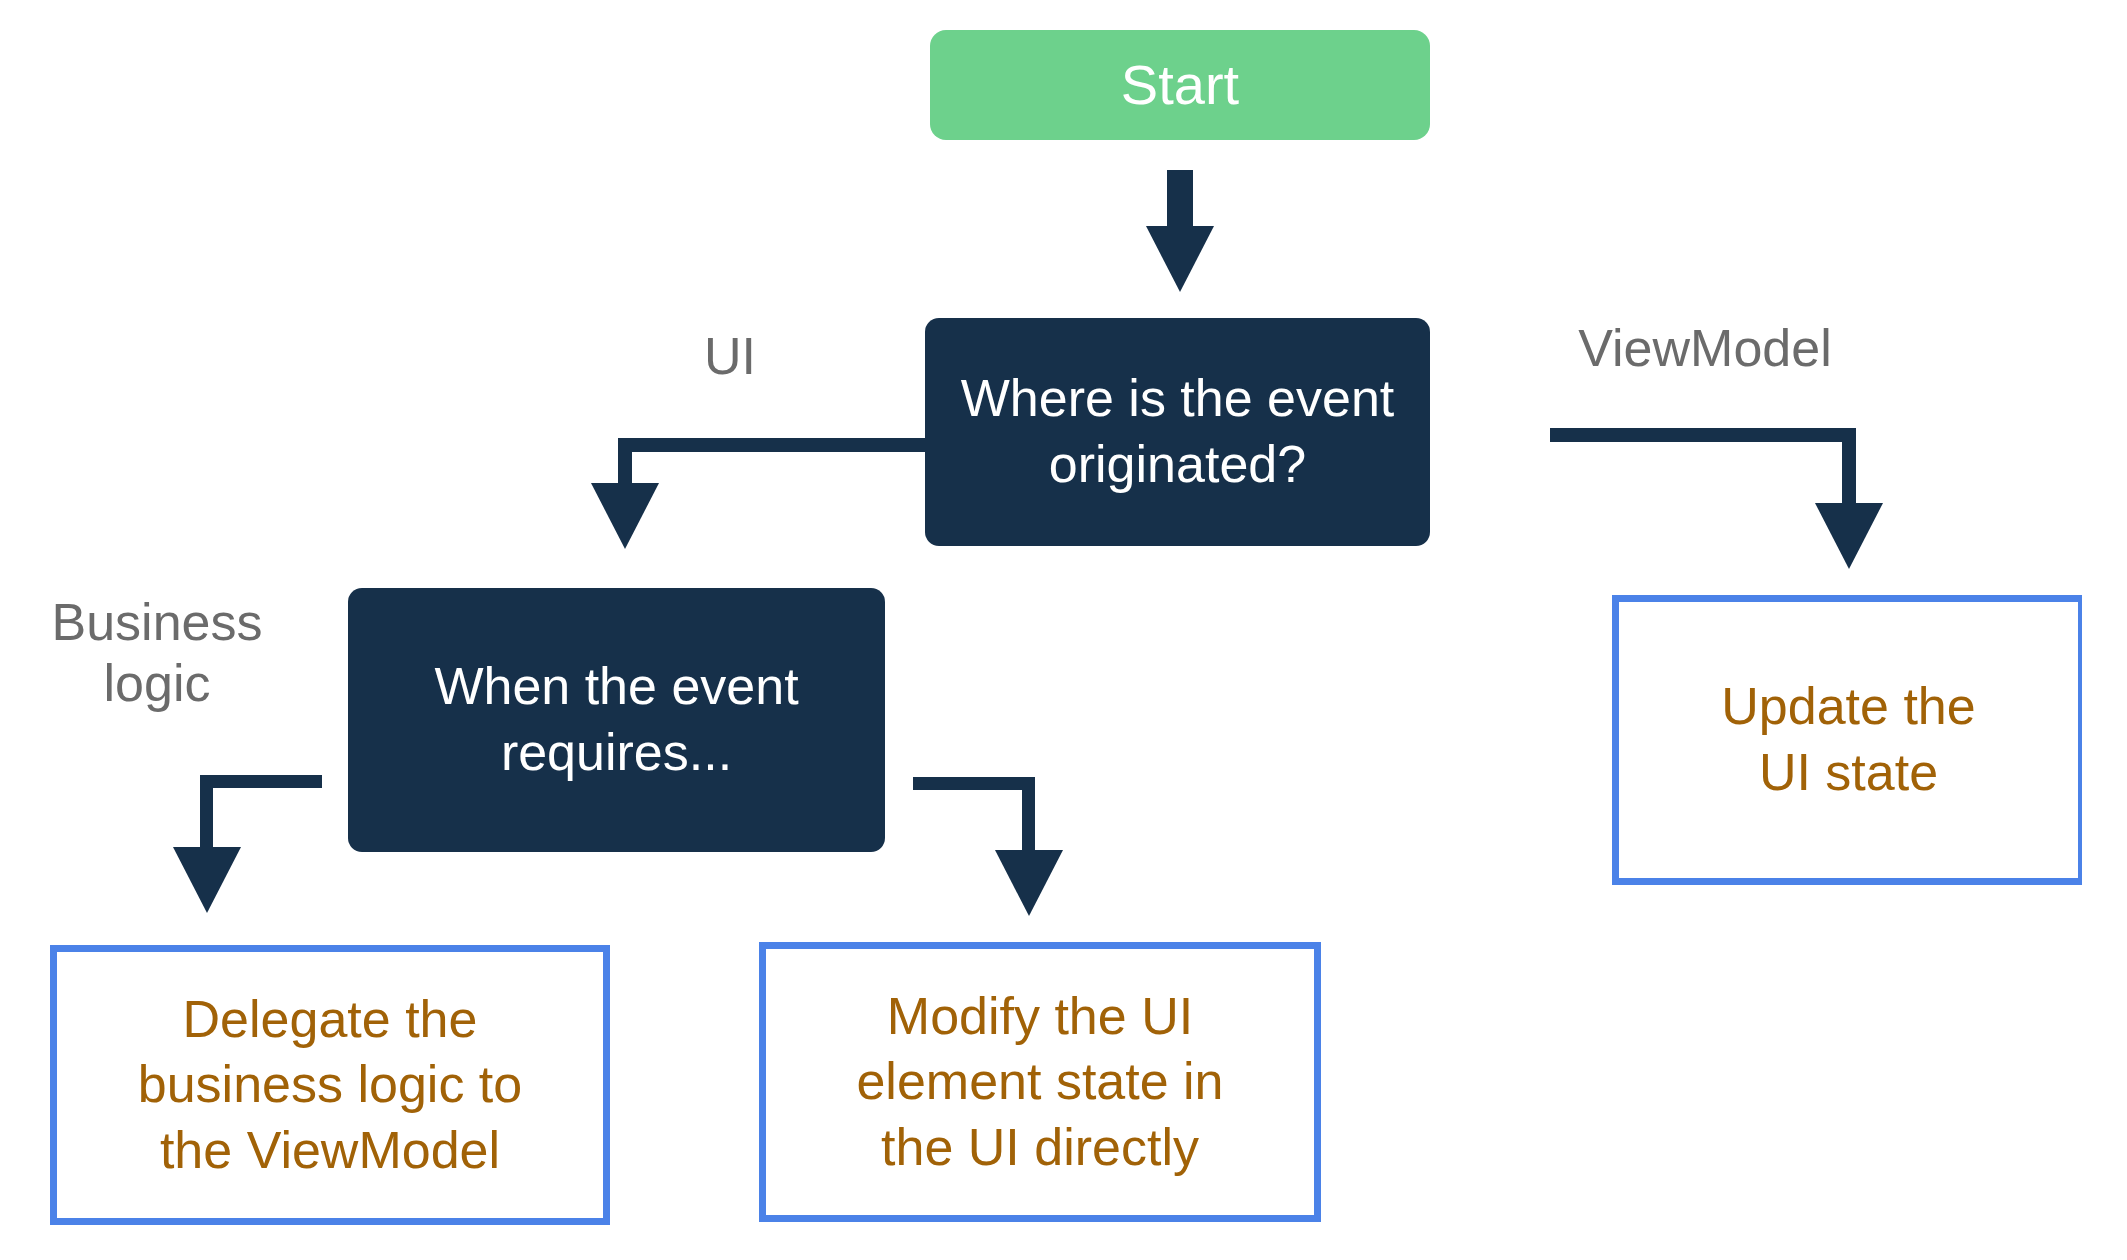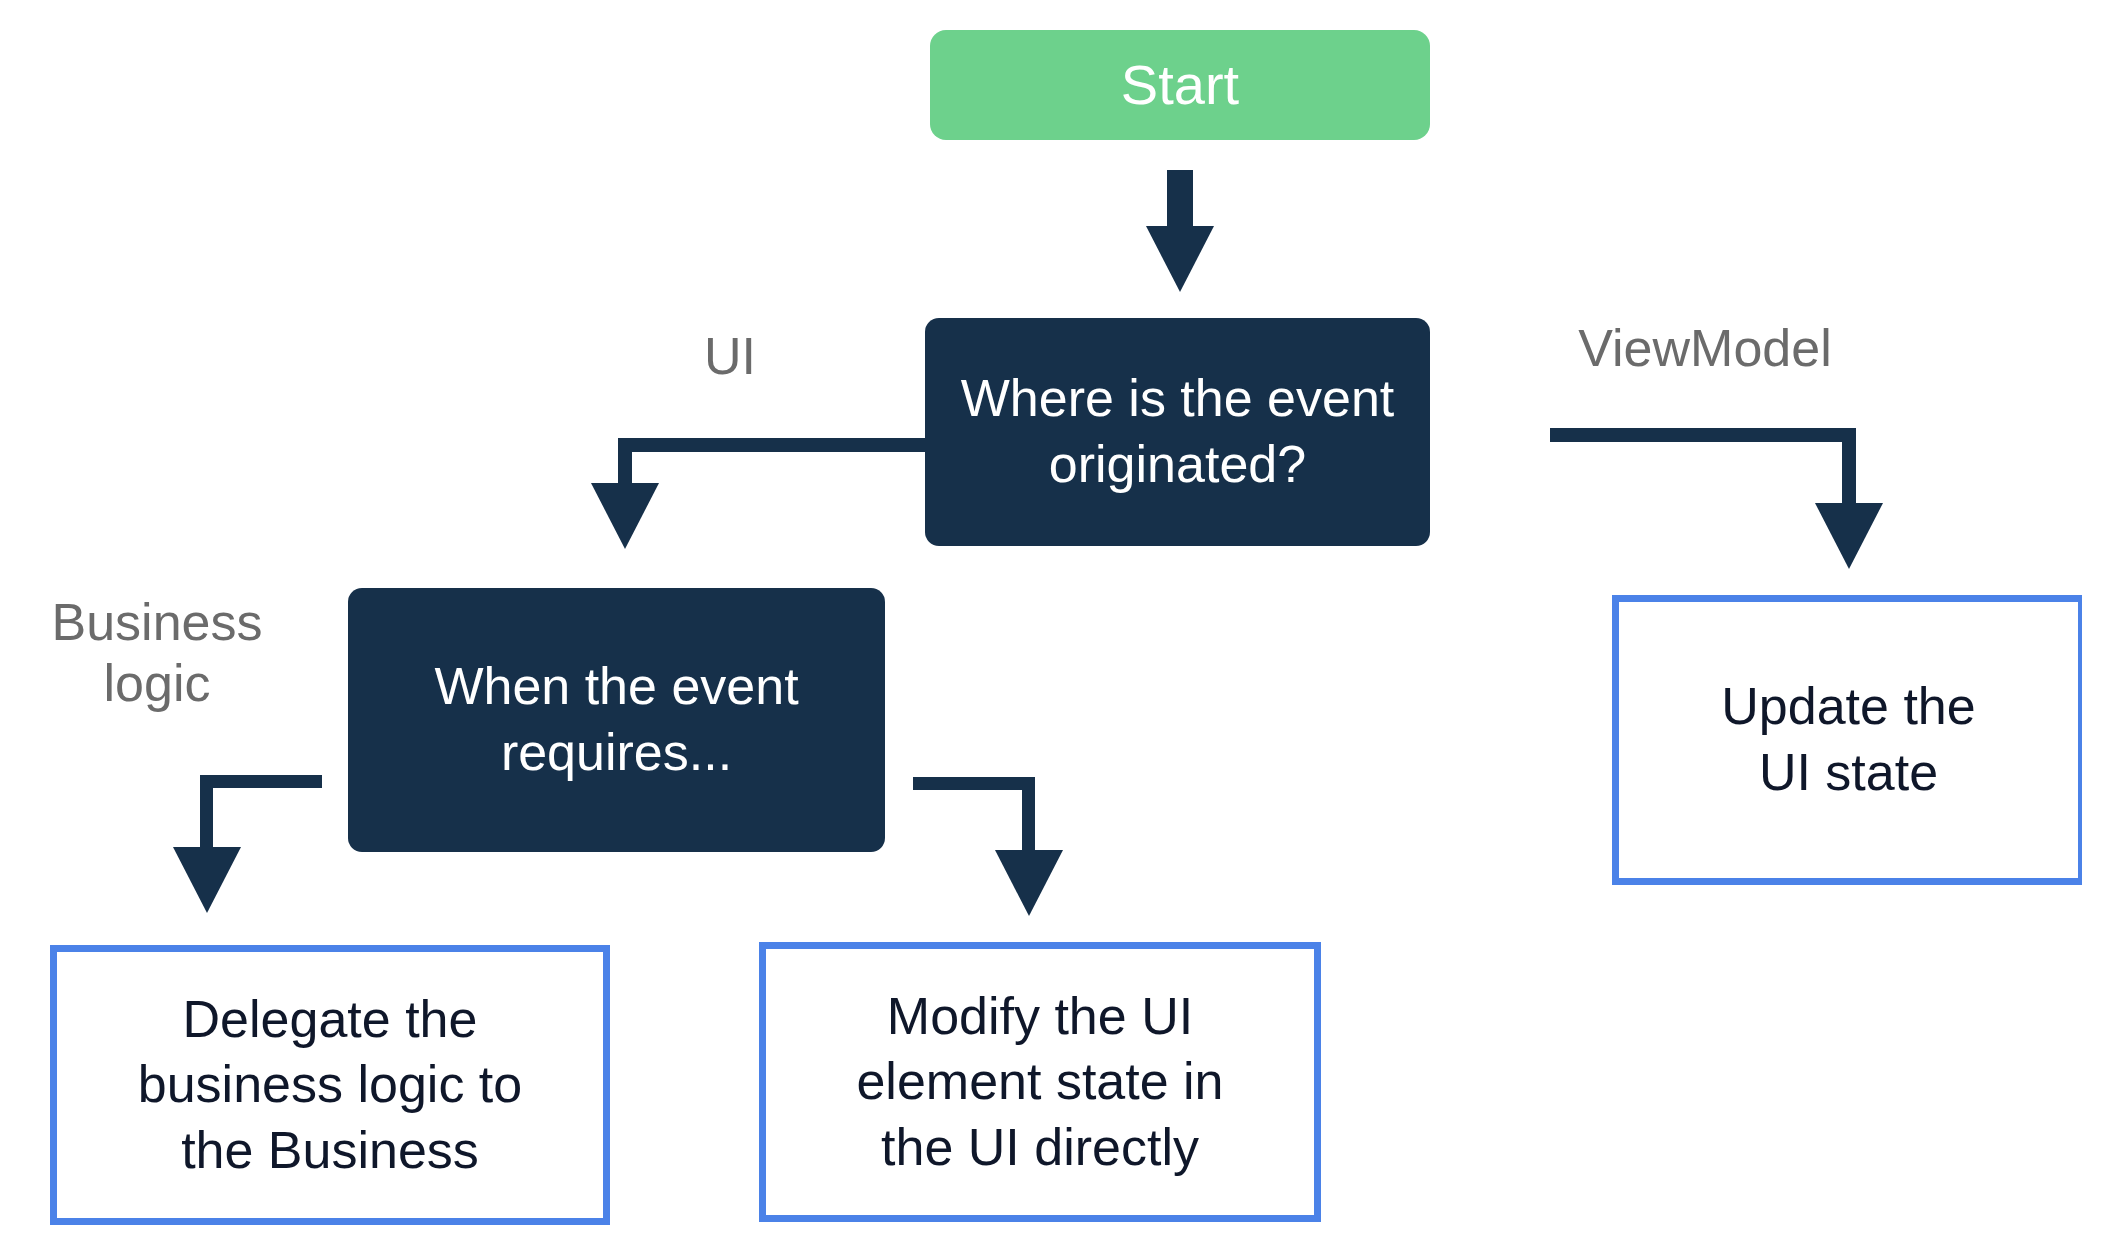--- a/index.html
+++ b/index.html
@@ -41,21 +41,21 @@
   }
   .node-decision {
     background: #16304a;
     border-radius: 14px;
     color: #ffffff;
     font-size: 52px;
   }
   .node-outcome {
     background: #ffffff;
     border: 7px solid #4b82e8;
-    color: #0f172a;
+    color: #a16207;
     font-size: 52px;
   }
   .edge-label {
     position: absolute;
     color: #6b6b6b;
     font-size: 52px;
     line-height: 1.18;
     text-align: center;
     white-space: pre-line;
   }
@@ -114,21 +114,21 @@
   </div>
 
   <div class="node node-outcome" style="left:1612px; top:595px; width:473px; height:290px;">
     <span style="white-space:pre-line;">Update the
 UI state</span>
   </div>
 
   <div class="node node-outcome" style="left:50px; top:945px; width:560px; height:280px;">
     <span style="white-space:pre-line;">Delegate the
 business logic to
-the Business</span>
+the ViewModel</span>
   </div>
 
   <div class="node node-outcome" style="left:759px; top:942px; width:562px; height:280px;">
     <span style="white-space:pre-line;">Modify the UI
 element state in
 the UI directly</span>
   </div>
 
   <div class="edge-label" style="left:640px; top:326px; width:180px;">UI</div>
 

